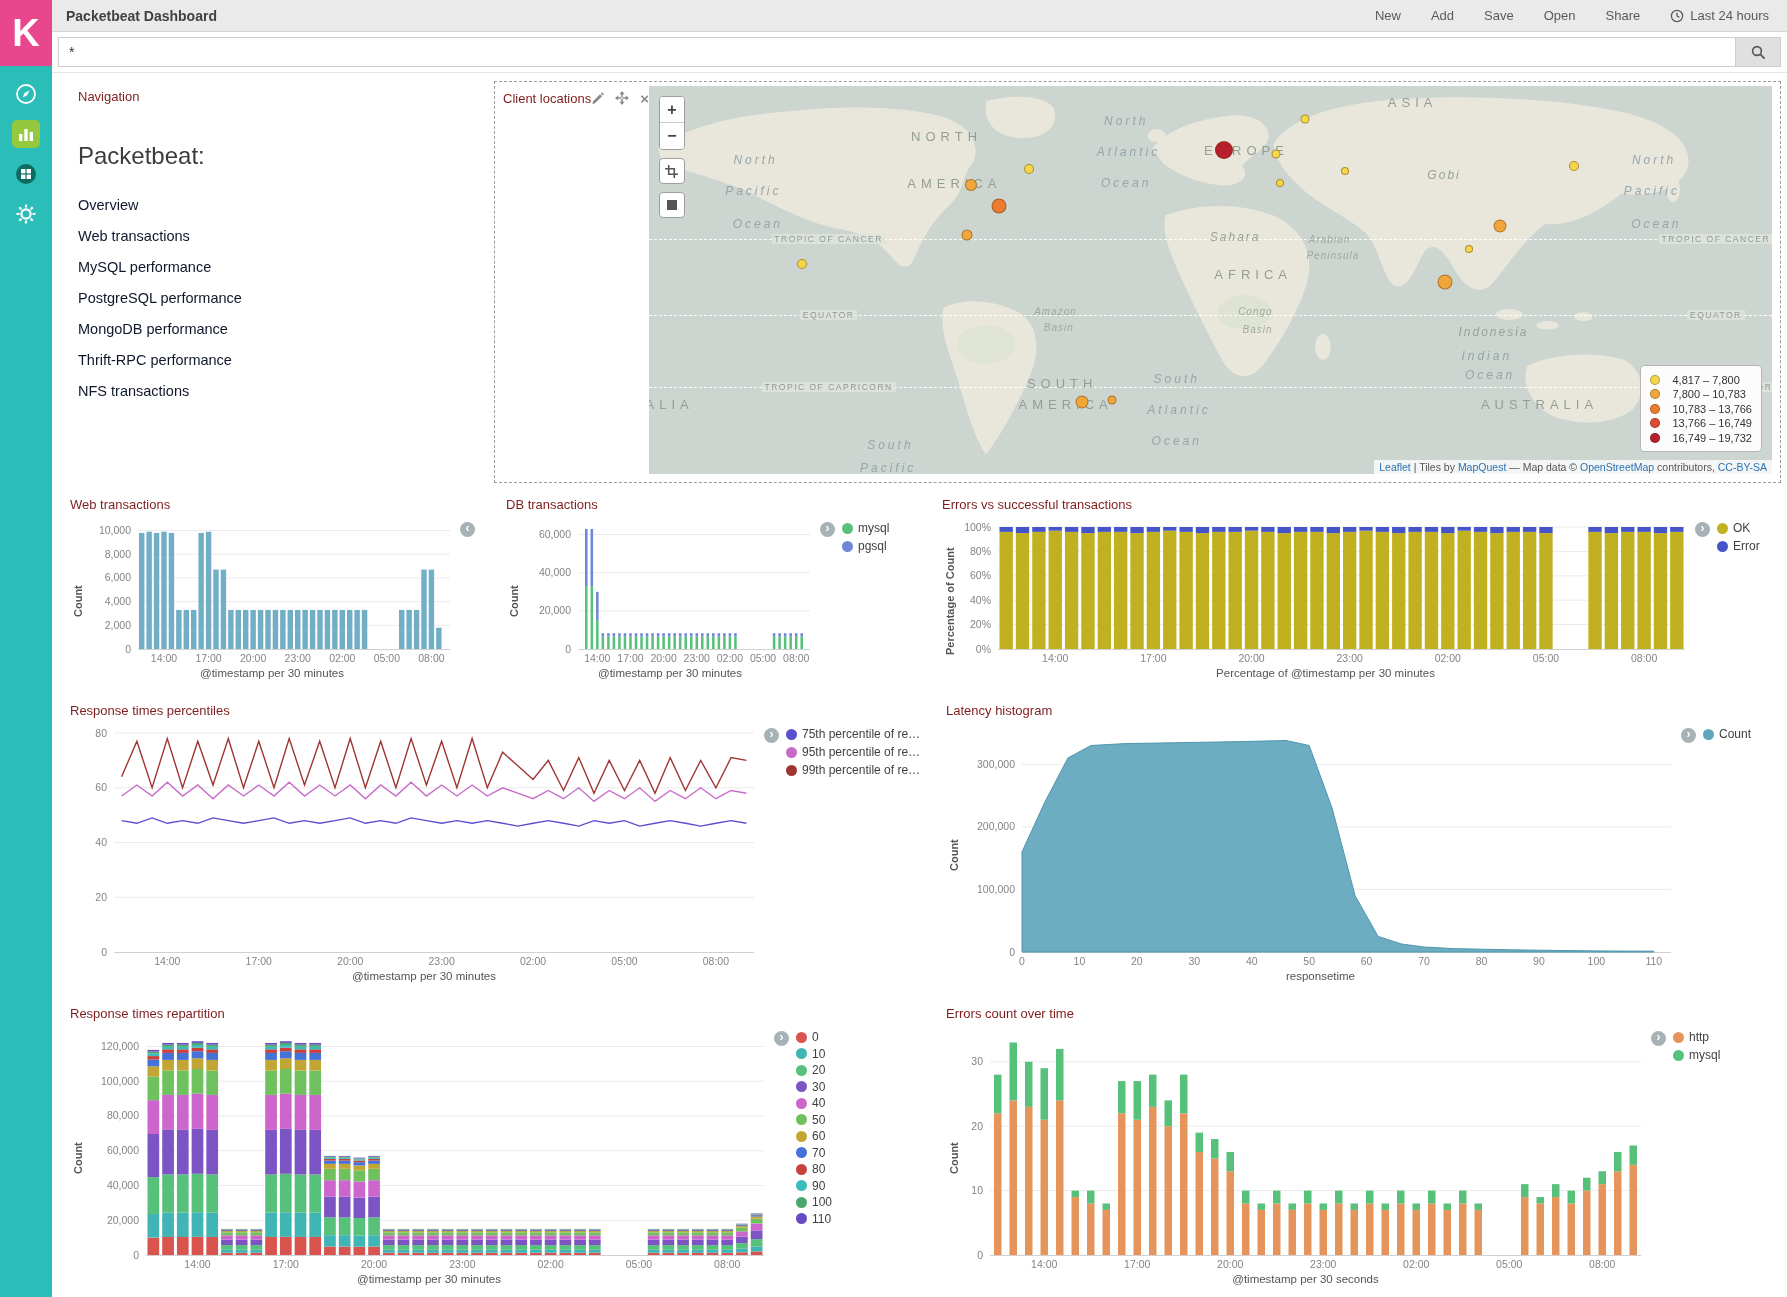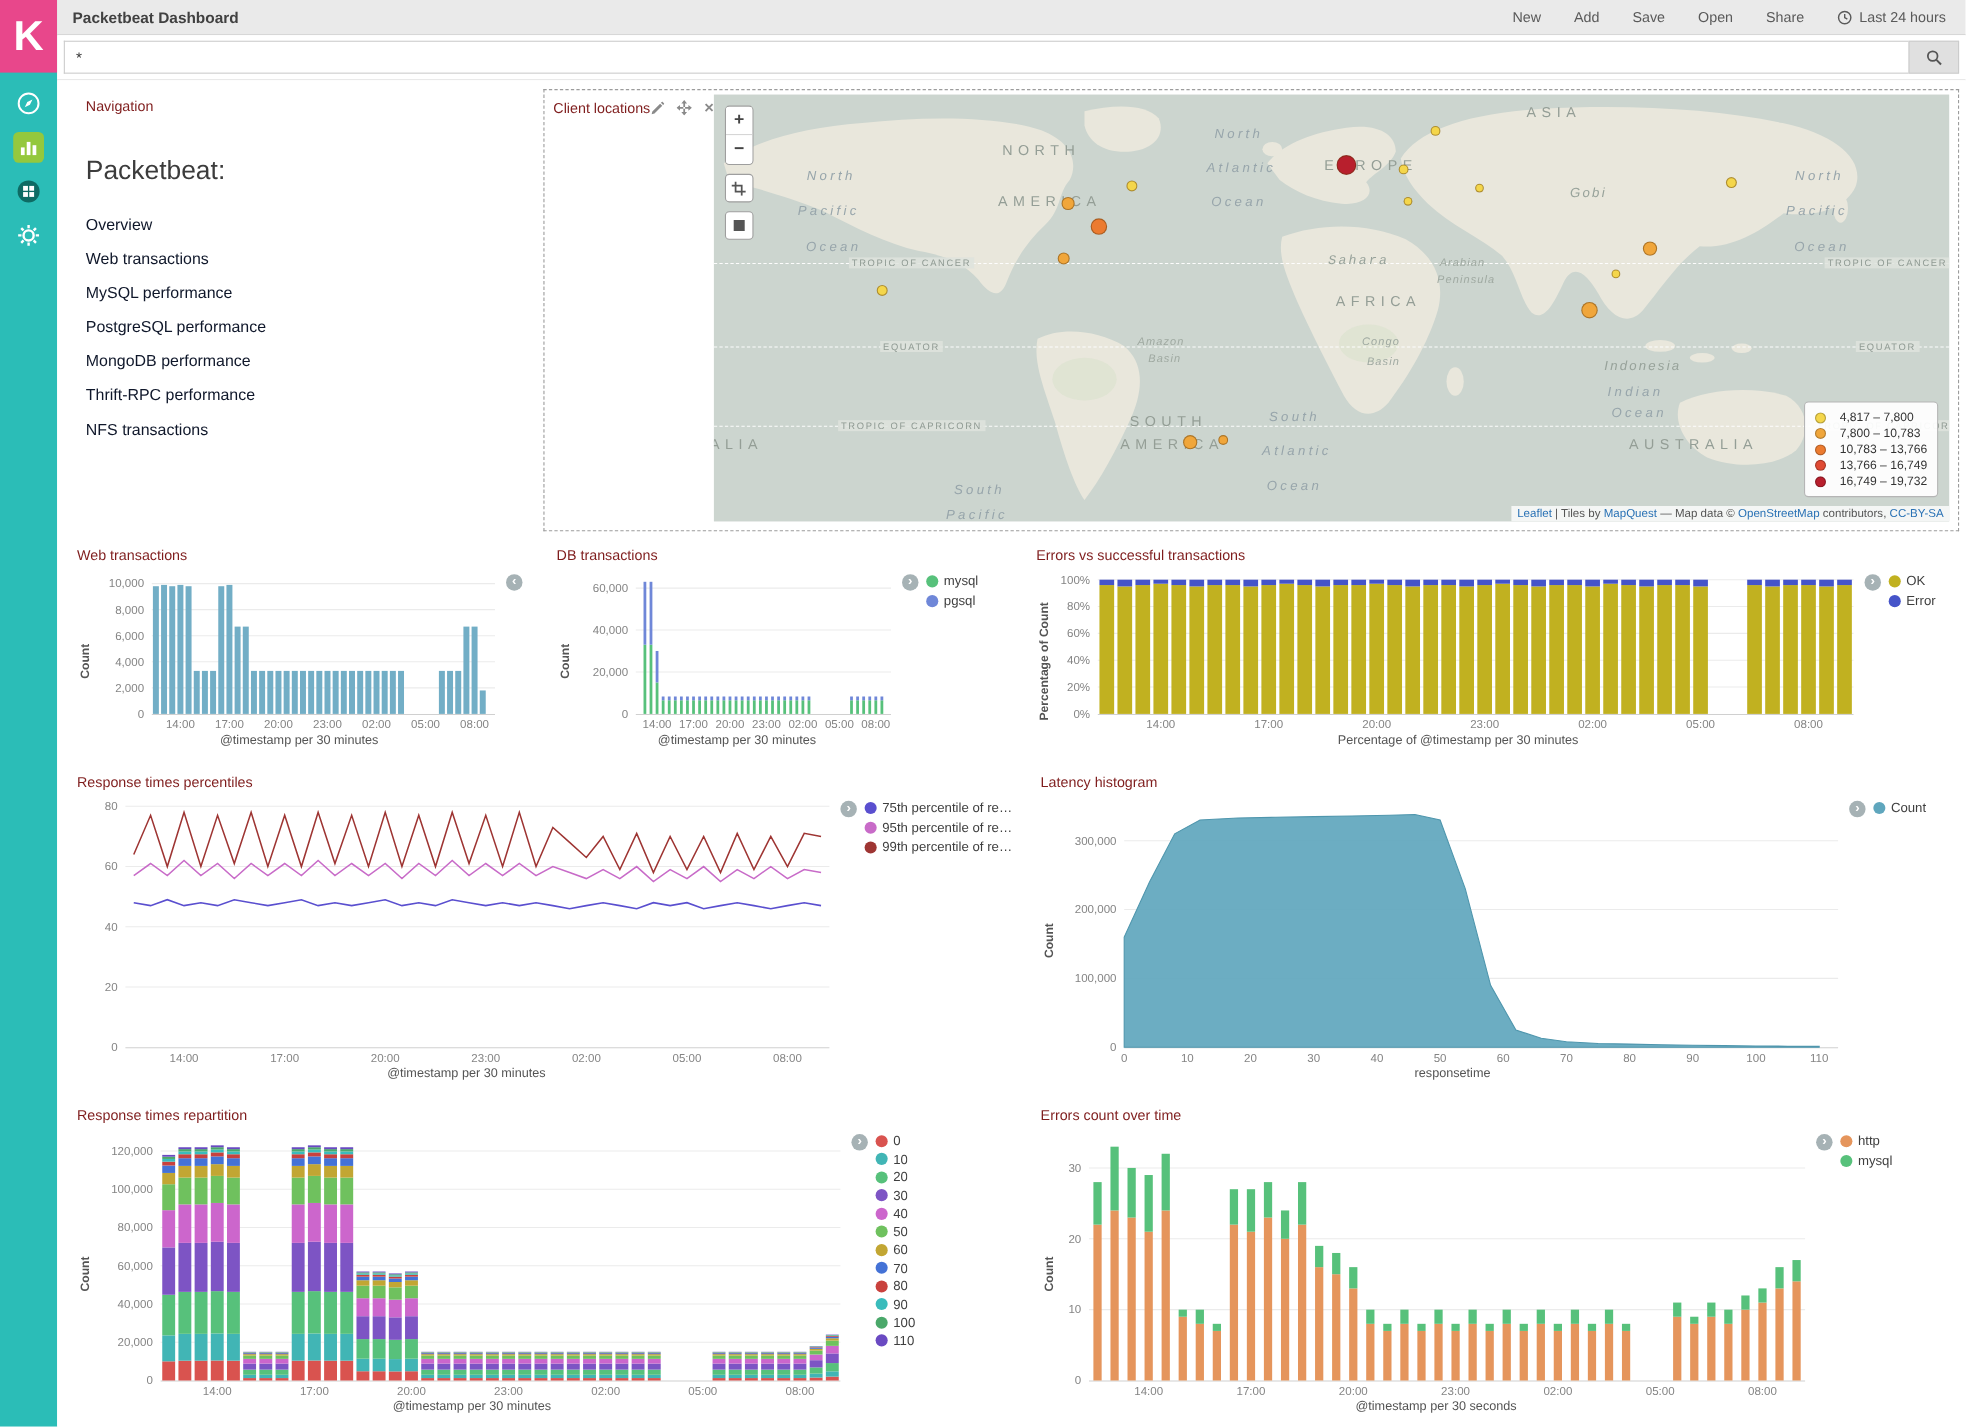--- a/index.html
+++ b/index.html
@@ -228,21 +228,21 @@
                 <div class="map-label ml-cont" style="left: 27.2%; top: 25%;">AMERICA</div>
                 <div class="map-label ml-ocean" style="left: 9.5%; top: 19%;">North</div>
                 <div class="map-label ml-ocean" style="left: 9.3%; top: 27%;">Pacific</div>
                 <div class="map-label ml-ocean" style="left: 9.7%; top: 35.5%;">Ocean</div>
                 <div class="map-label ml-ocean" style="left: 42.5%; top: 9%;">North</div>
                 <div class="map-label ml-ocean" style="left: 42.7%; top: 17%;">Atlantic</div>
                 <div class="map-label ml-ocean" style="left: 42.5%; top: 25%;">Ocean</div>
                 <div class="map-label ml-cont" style="left: 53.2%; top: 16.5%;">EUROPE</div>
                 <div class="map-label ml-cont" style="left: 68%; top: 4%;">ASIA</div>
                 <div class="map-label ml-region" style="left: 70.8%; top: 23%;">Gobi</div>
-                <div class="map-label ml-region" style="left: 52.2%; top: 39%; font-family: Liberation Mono, monospace;">Sahara</div>
+                <div class="map-label ml-region" style="left: 52.2%; top: 39%;">Sahara</div>
                 <div class="map-label ml-region-sm" style="left: 60.6%; top: 39.5%;">Arabian</div>
                 <div class="map-label ml-region-sm" style="left: 60.9%; top: 43.5%;">Peninsula</div>
                 <div class="map-label ml-cont" style="left: 53.8%; top: 48.5%;">AFRICA</div>
                 <div class="map-label ml-region-sm" style="left: 36.2%; top: 58%;">Amazon</div>
                 <div class="map-label ml-region-sm" style="left: 36.5%; top: 62%;">Basin</div>
                 <div class="map-label ml-region-sm" style="left: 54%; top: 58%;">Congo</div>
                 <div class="map-label ml-region-sm" style="left: 54.2%; top: 62.5%;">Basin</div>
                 <div class="map-label ml-region" style="left: 75.2%; top: 63.5%;">Indonesia</div>
                 <div class="map-label ml-ocean" style="left: 74.6%; top: 69.5%;">Indian</div>
                 <div class="map-label ml-ocean" style="left: 74.9%; top: 74.5%;">Ocean</div>

